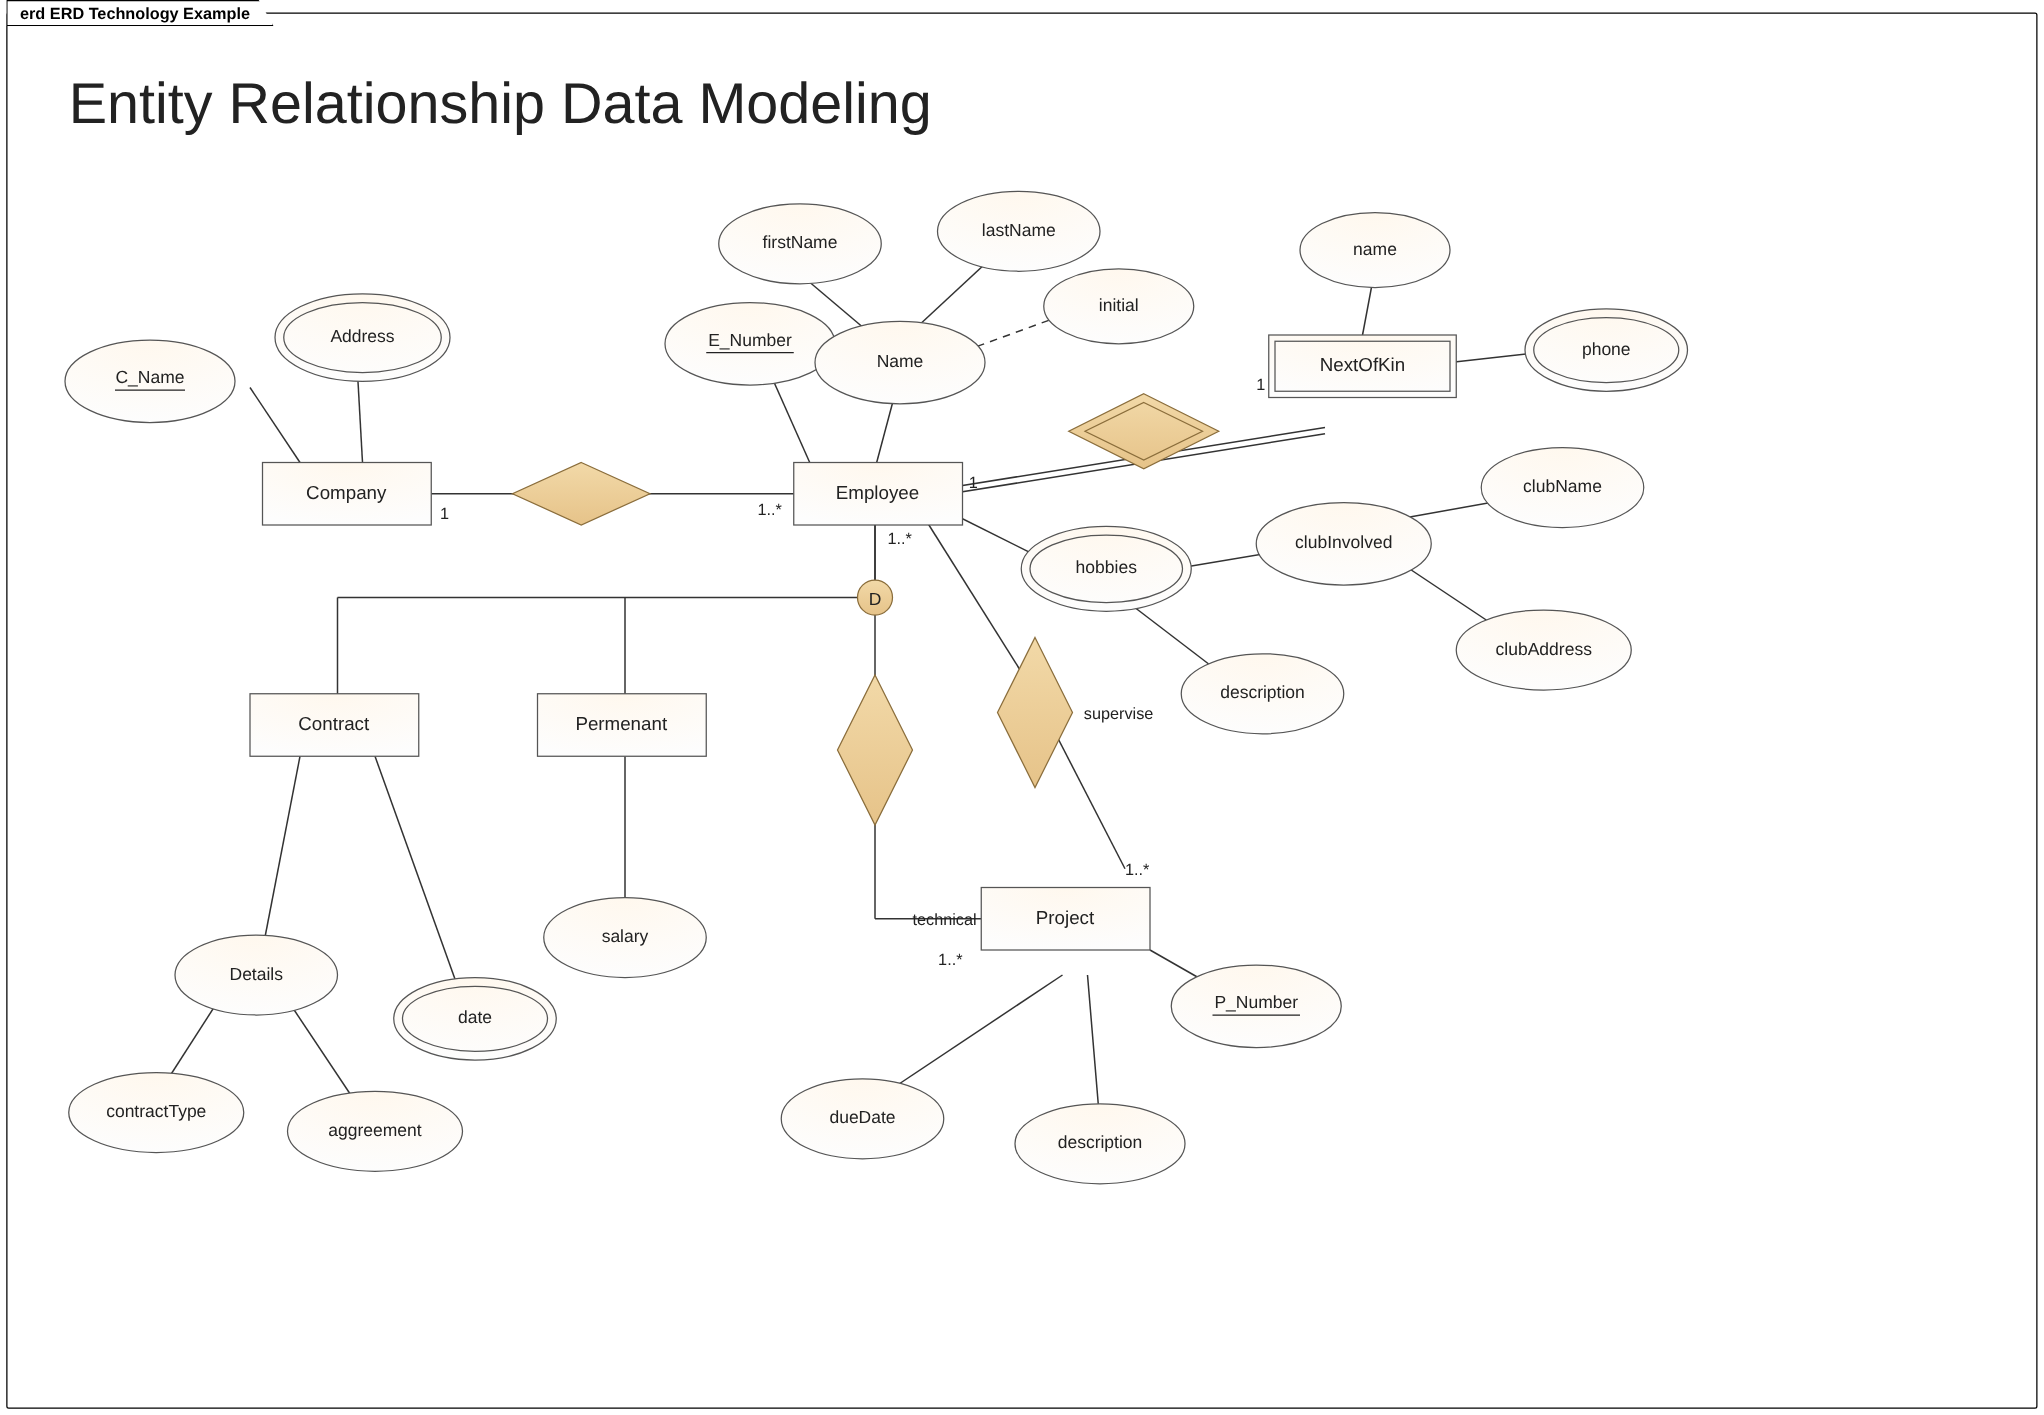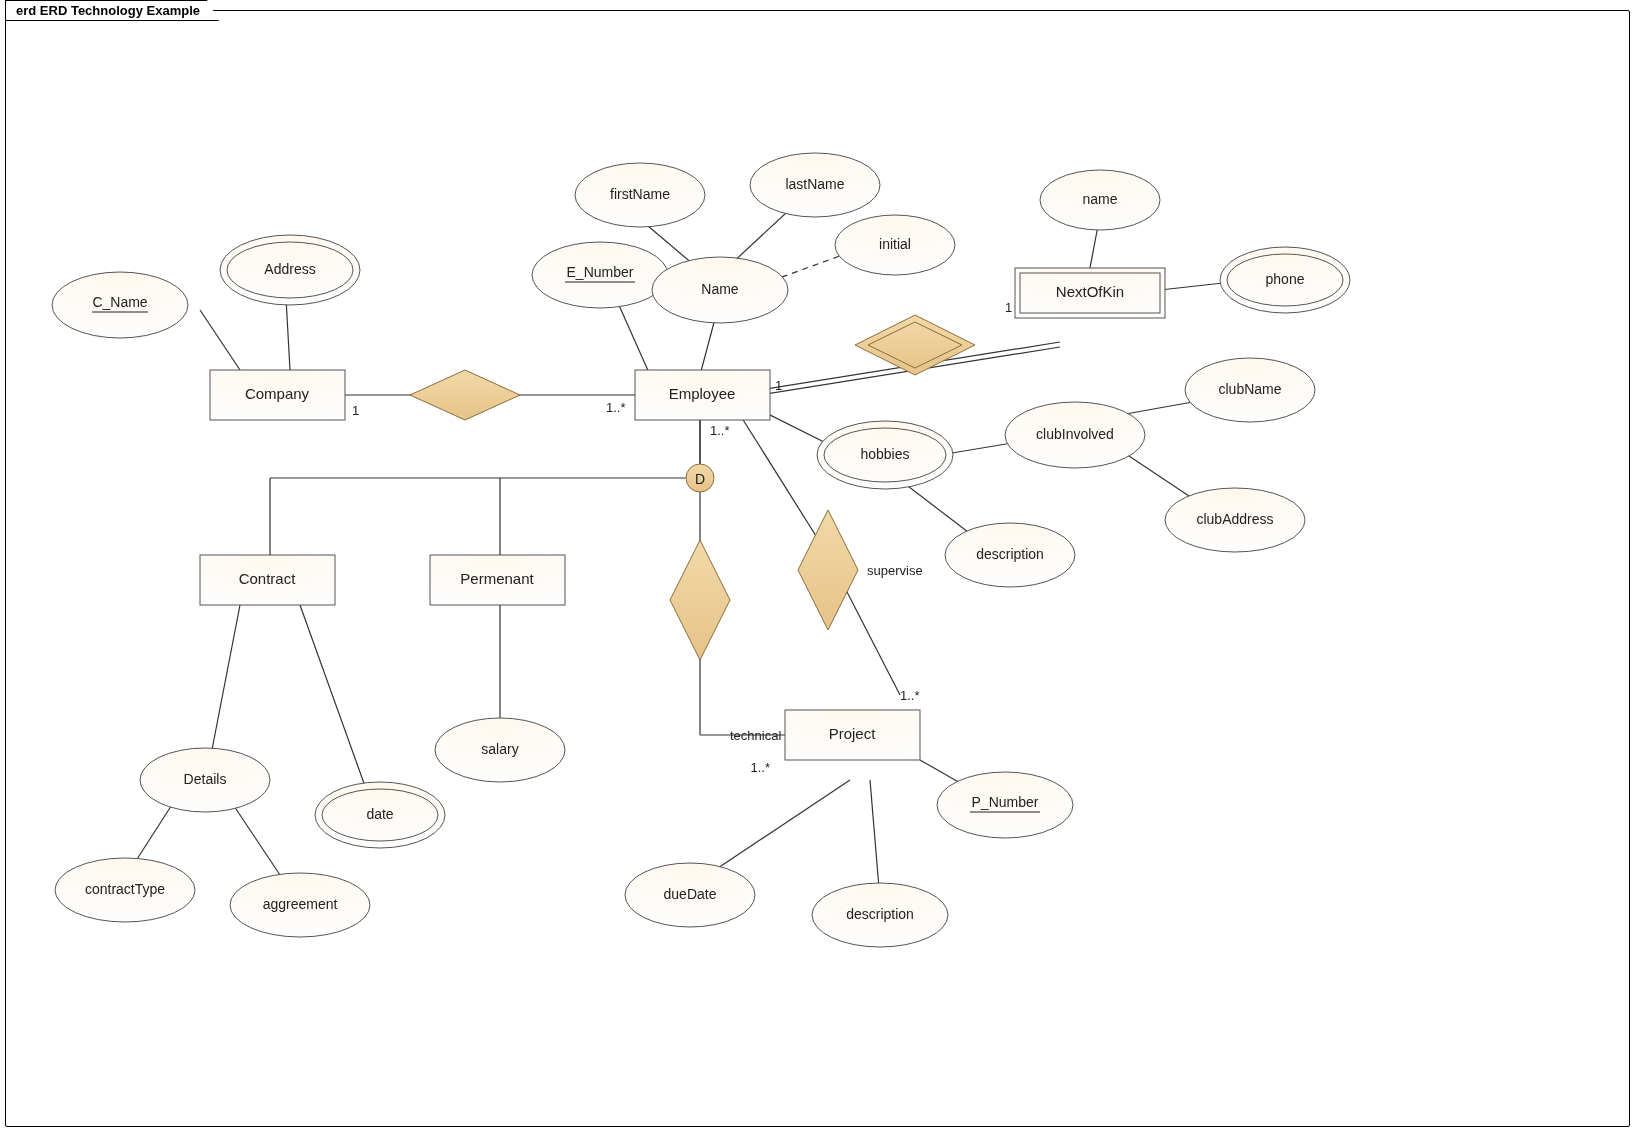--- a/index.html
+++ b/index.html
@@ -13,20 +13,21 @@
   .attr-label{font-size:14px;fill:#222;text-anchor:middle;dominant-baseline:middle;}
   .small-label{font-size:13px;fill:#222;}
   .key-line{stroke:#222;stroke-width:1;}
 </style>
 </head>
 <body>
 
 <div class="frame">
   <div class="border"></div>
   <div class="tab">erd ERD Technology Example</div>
+  <div class="title">Entity Relationship Data Modeling</div>
 
   <svg width="1635" height="1132">
     <defs>
       <radialGradient id="eg" cx="50%" cy="0%" r="100%">
         <stop offset="0%" stop-color="#fff8ee"></stop>
         <stop offset="100%" stop-color="#fdfdfd"></stop>
       </radialGradient>
       <linearGradient id="rg" x1="0" y1="0" x2="0" y2="1">
         <stop offset="0%" stop-color="#f2d9a8"></stop>
         <stop offset="100%" stop-color="#e6c389"></stop>

